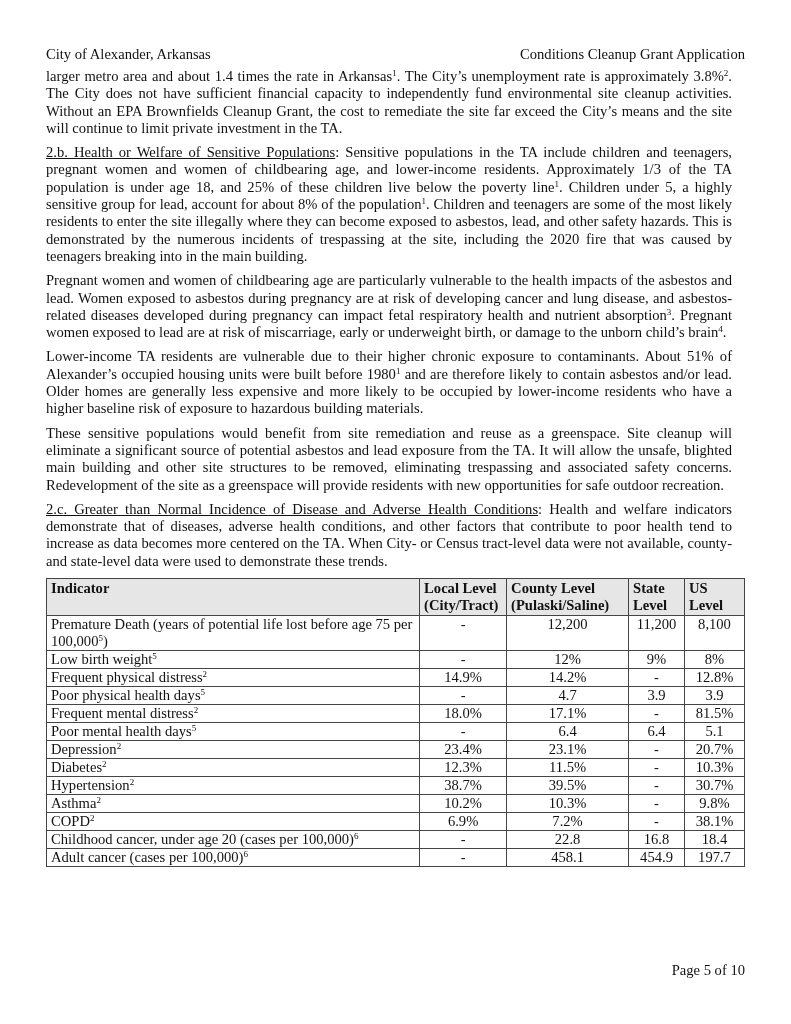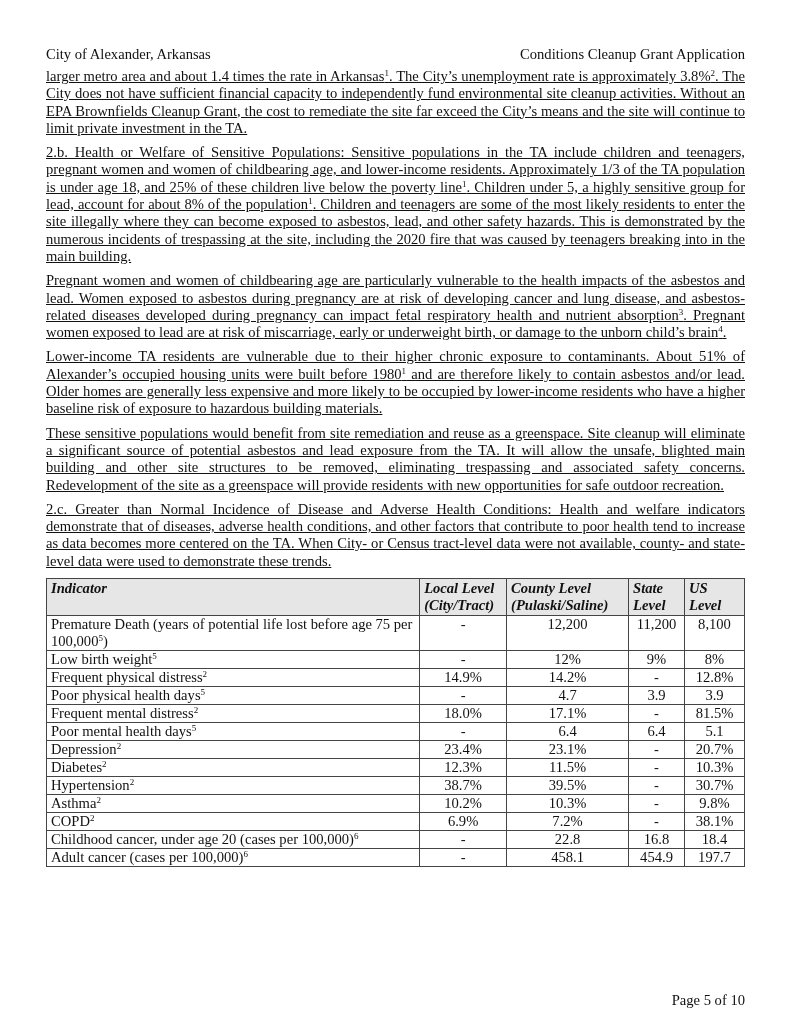--- a/index.html
+++ b/index.html
@@ -8,32 +8,32 @@
       font-family: "Liberation Serif", "DejaVu Serif", serif;
       color: #111; font-size: 14.6px; line-height: 17.3px;
     }
     .header {
       position: absolute; left: 46px; right: 46px; top: 46px;
       display: flex; justify-content: space-between; font-size: 14.6px; text-align: right;
     }
     .content {
       position: absolute; left: 46px; top: 68px; width: 699px;
     }
-    p { margin: 0 0 7px 0; text-align: justify; text-decoration: underline; }
+    p { margin: 0 13px 7px 0; text-align: justify; }
     .u { text-decoration: underline; }
     sup { font-size: 9px; line-height: 0; vertical-align: 5px; }
     table {
       border-collapse: collapse; width: 699px; margin-top: 8px;
       font-size: 14.6px; line-height: 17px;
     }
     th, td { border: 1px solid #444; padding: 0 4px; vertical-align: top; }
-    th { background: #e6e6e6; font-weight: bold; text-align: left; padding-top: 1px; padding-bottom: 1px; font-style: italic; }
+    th { background: #e6e6e6; font-weight: bold; text-align: left; padding-top: 1px; padding-bottom: 1px; }
     td.num { text-align: center; }
     col.c1 { width: 374px; } col.c2 { width: 87px; } col.c3 { width: 122px; } col.c4 { width: 56px; } col.c5 { width: 60px; }
-    .footer { position: absolute; right: 46px; top: 992px; font-size: 14.6px; }
+    .footer { position: absolute; right: 46px; top: 962px; font-size: 14.6px; }
   </style>
 </head>
 <body>
 
 <div class="header">
   <span>City of Alexander, Arkansas</span>
   <span>Conditions Cleanup Grant Application</span>
 </div>
 
 <div class="content">

